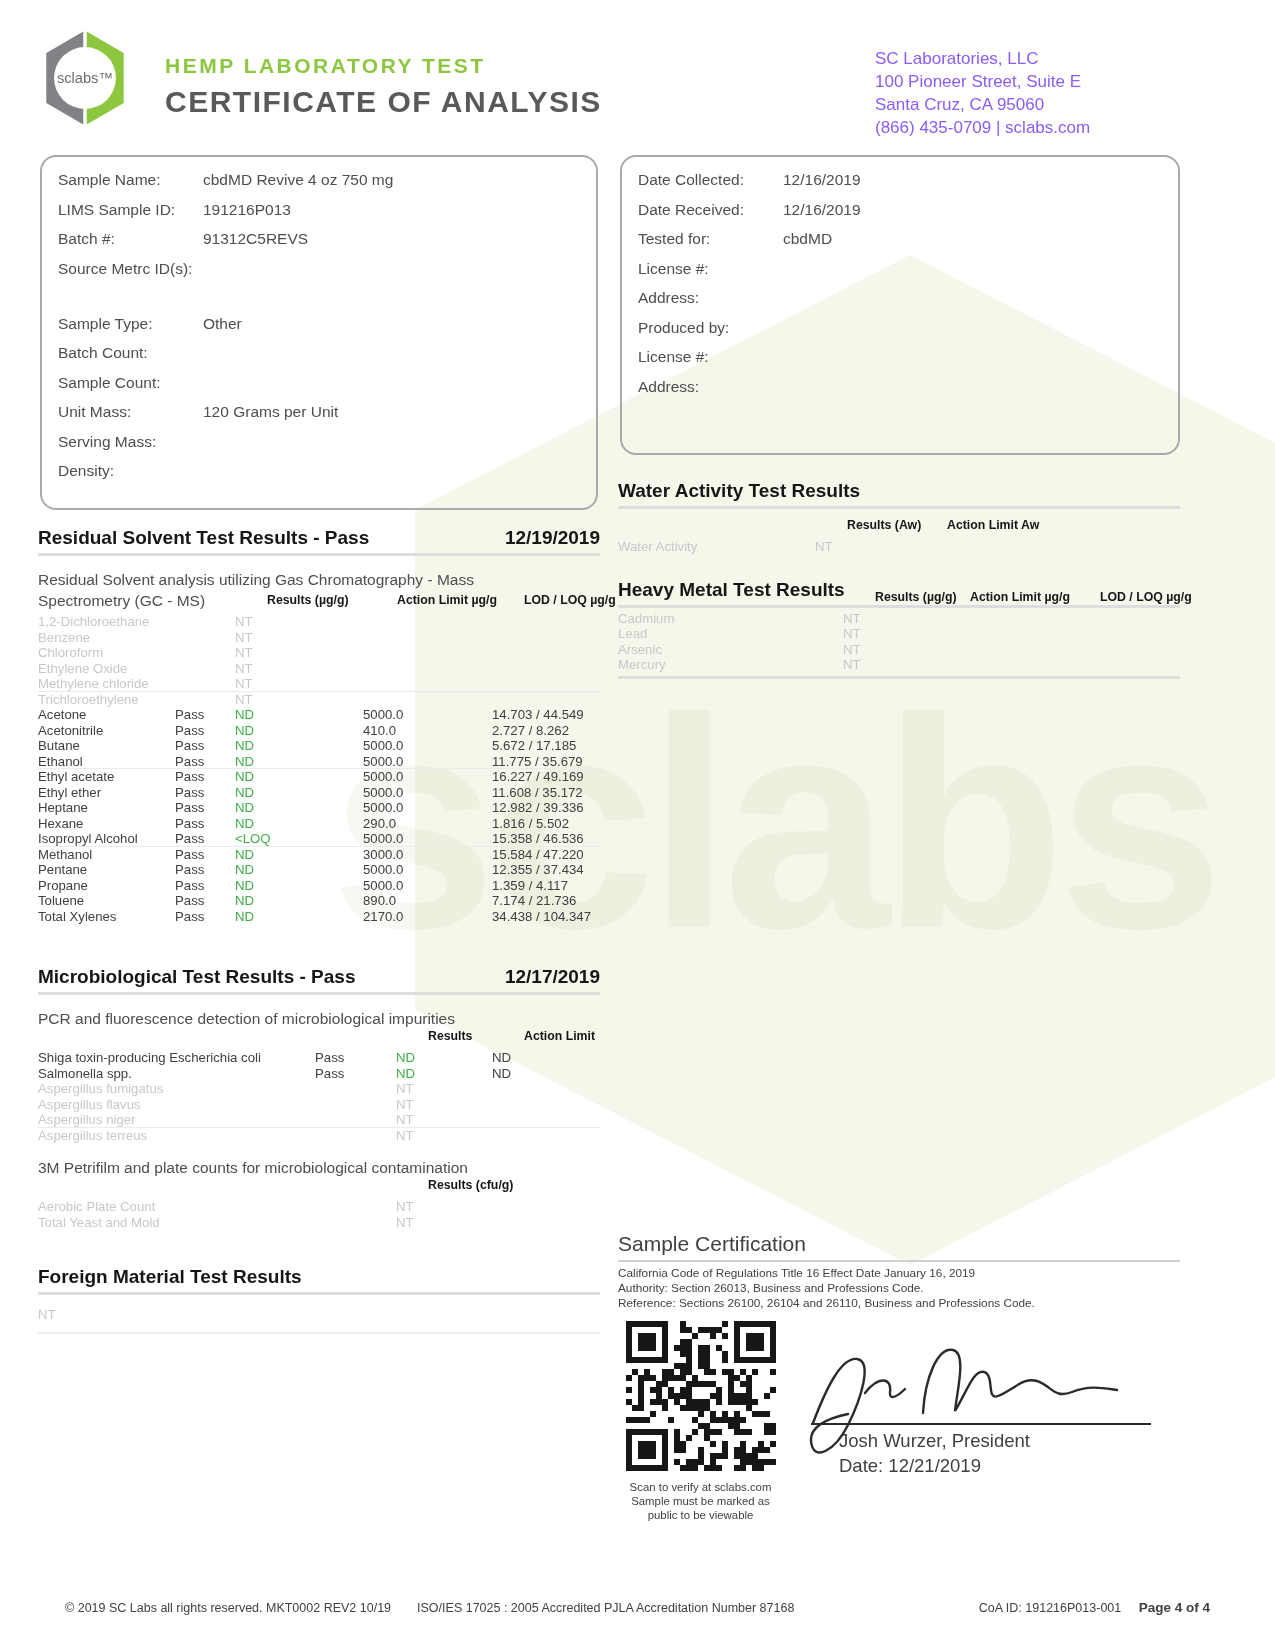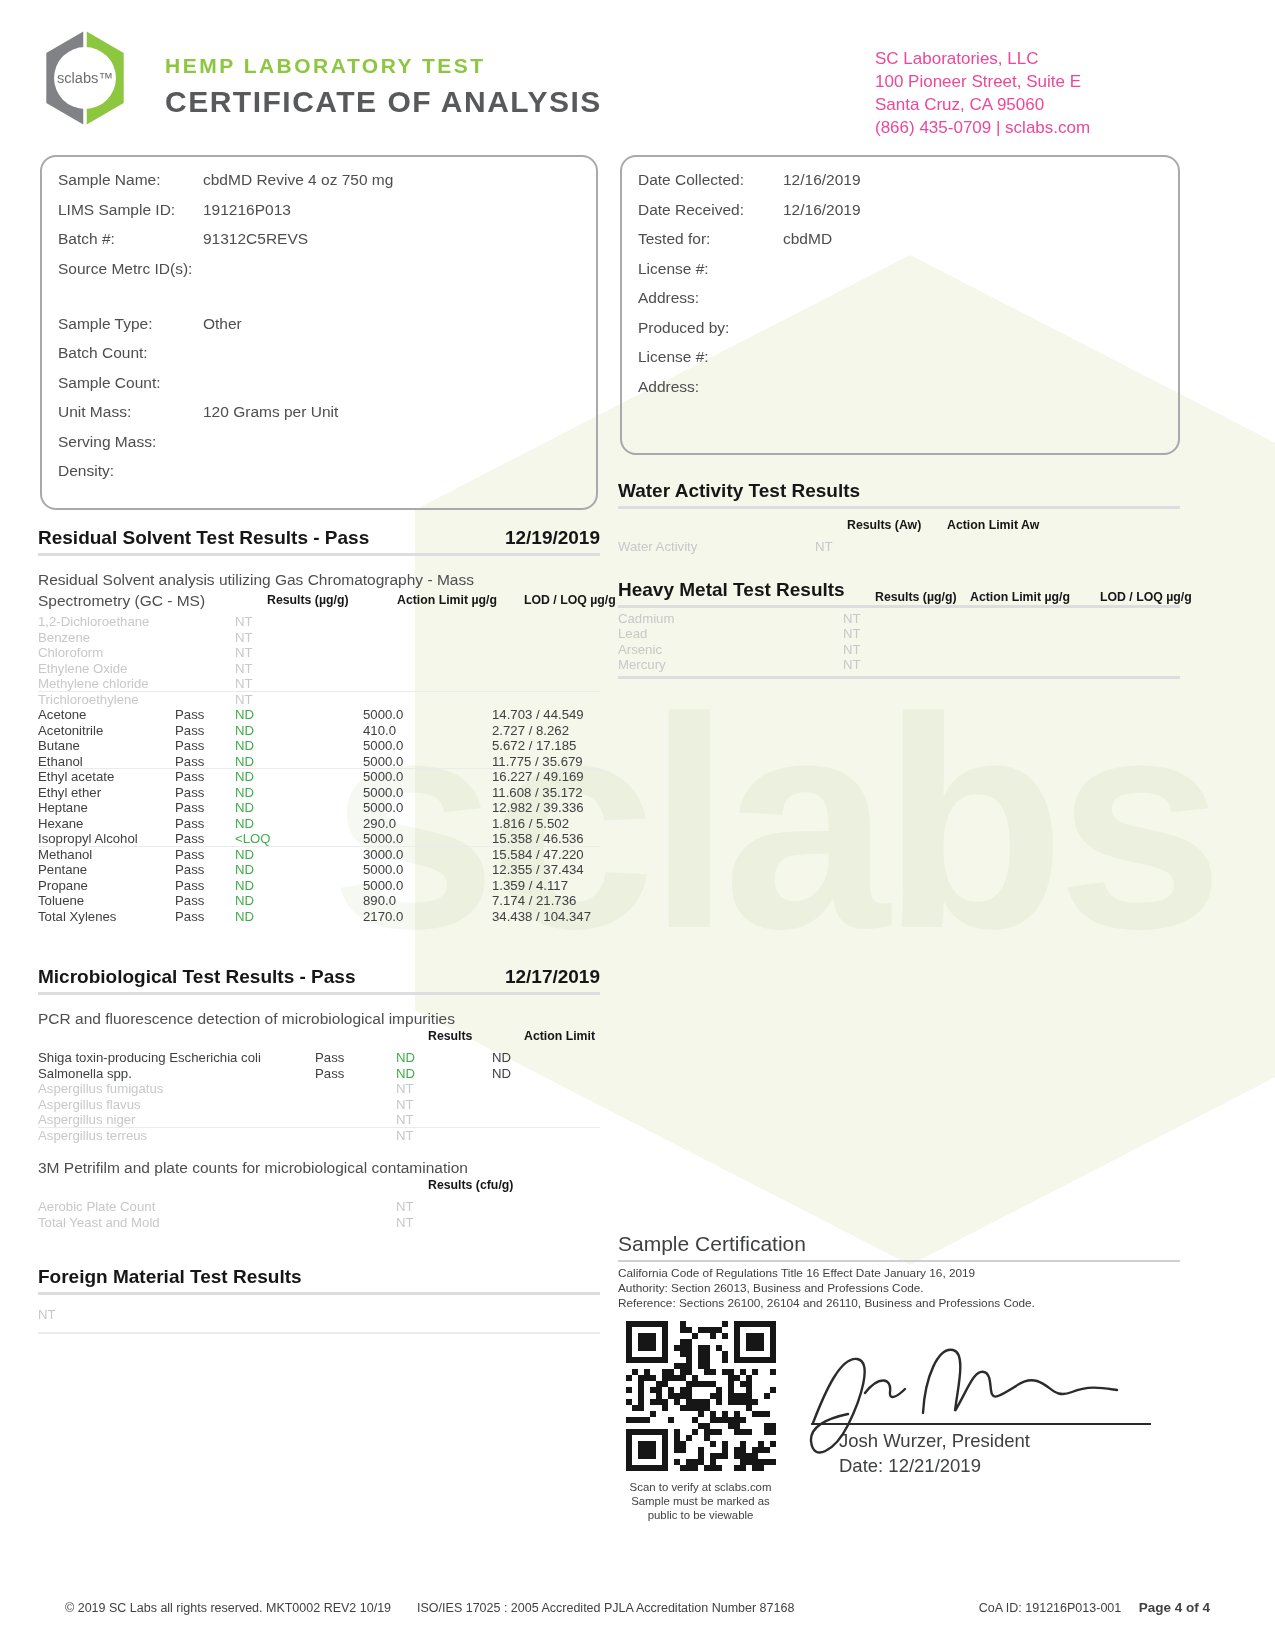--- a/index.html
+++ b/index.html
@@ -10,21 +10,21 @@
   .wm-hex { position:absolute; top:255px; right:-130px; width:990px; height:1010px; z-index:0; }
   .wm-text { position:absolute; left:330px; top:650px; font-size:300px; font-weight:700; color:rgba(170,185,130,0.10); z-index:0; letter-spacing:-8px; }
 
   .layer { position:relative; z-index:1; }
 
   
   .logo { position:absolute; left:42px; top:28px; width:86px; height:100px; }
   .head-titles { position:absolute; left:165px; top:54px; }
   .ht1 { color:#8dc63f; font-size:21px; font-weight:700; letter-spacing:2.5px; }
   .ht2 { color:#58595b; font-size:30px; font-weight:700; letter-spacing:1.5px; margin-top:7px; }
-  .lab-block { position:absolute; left:875px; top:47px; font-size:17px; color:#ec4899; line-height:23px; }
+  .lab-block { position:absolute; left:875px; top:47px; font-size:17px; color:#8b5cf6; line-height:23px; }
 
   
   .ibox { position:absolute; border:2px solid #a7a9ac; border-radius:16px; padding:14px 16px; background:transparent; }
   .box-left  { left:40px; top:155px; width:558px; height:355px; }
   .box-right { left:620px; top:155px; width:560px; height:300px; }
   .field { display:flex; font-size:15.5px; line-height:18px; margin-bottom:11.5px; color:#4d4e50; }
   .field .lbl { width:145px; flex:none; }
   .mt-lg { margin-top:37px; }
   .mt-sm { margin-top:7px; }
   .mt-md { margin-top:9px; }

